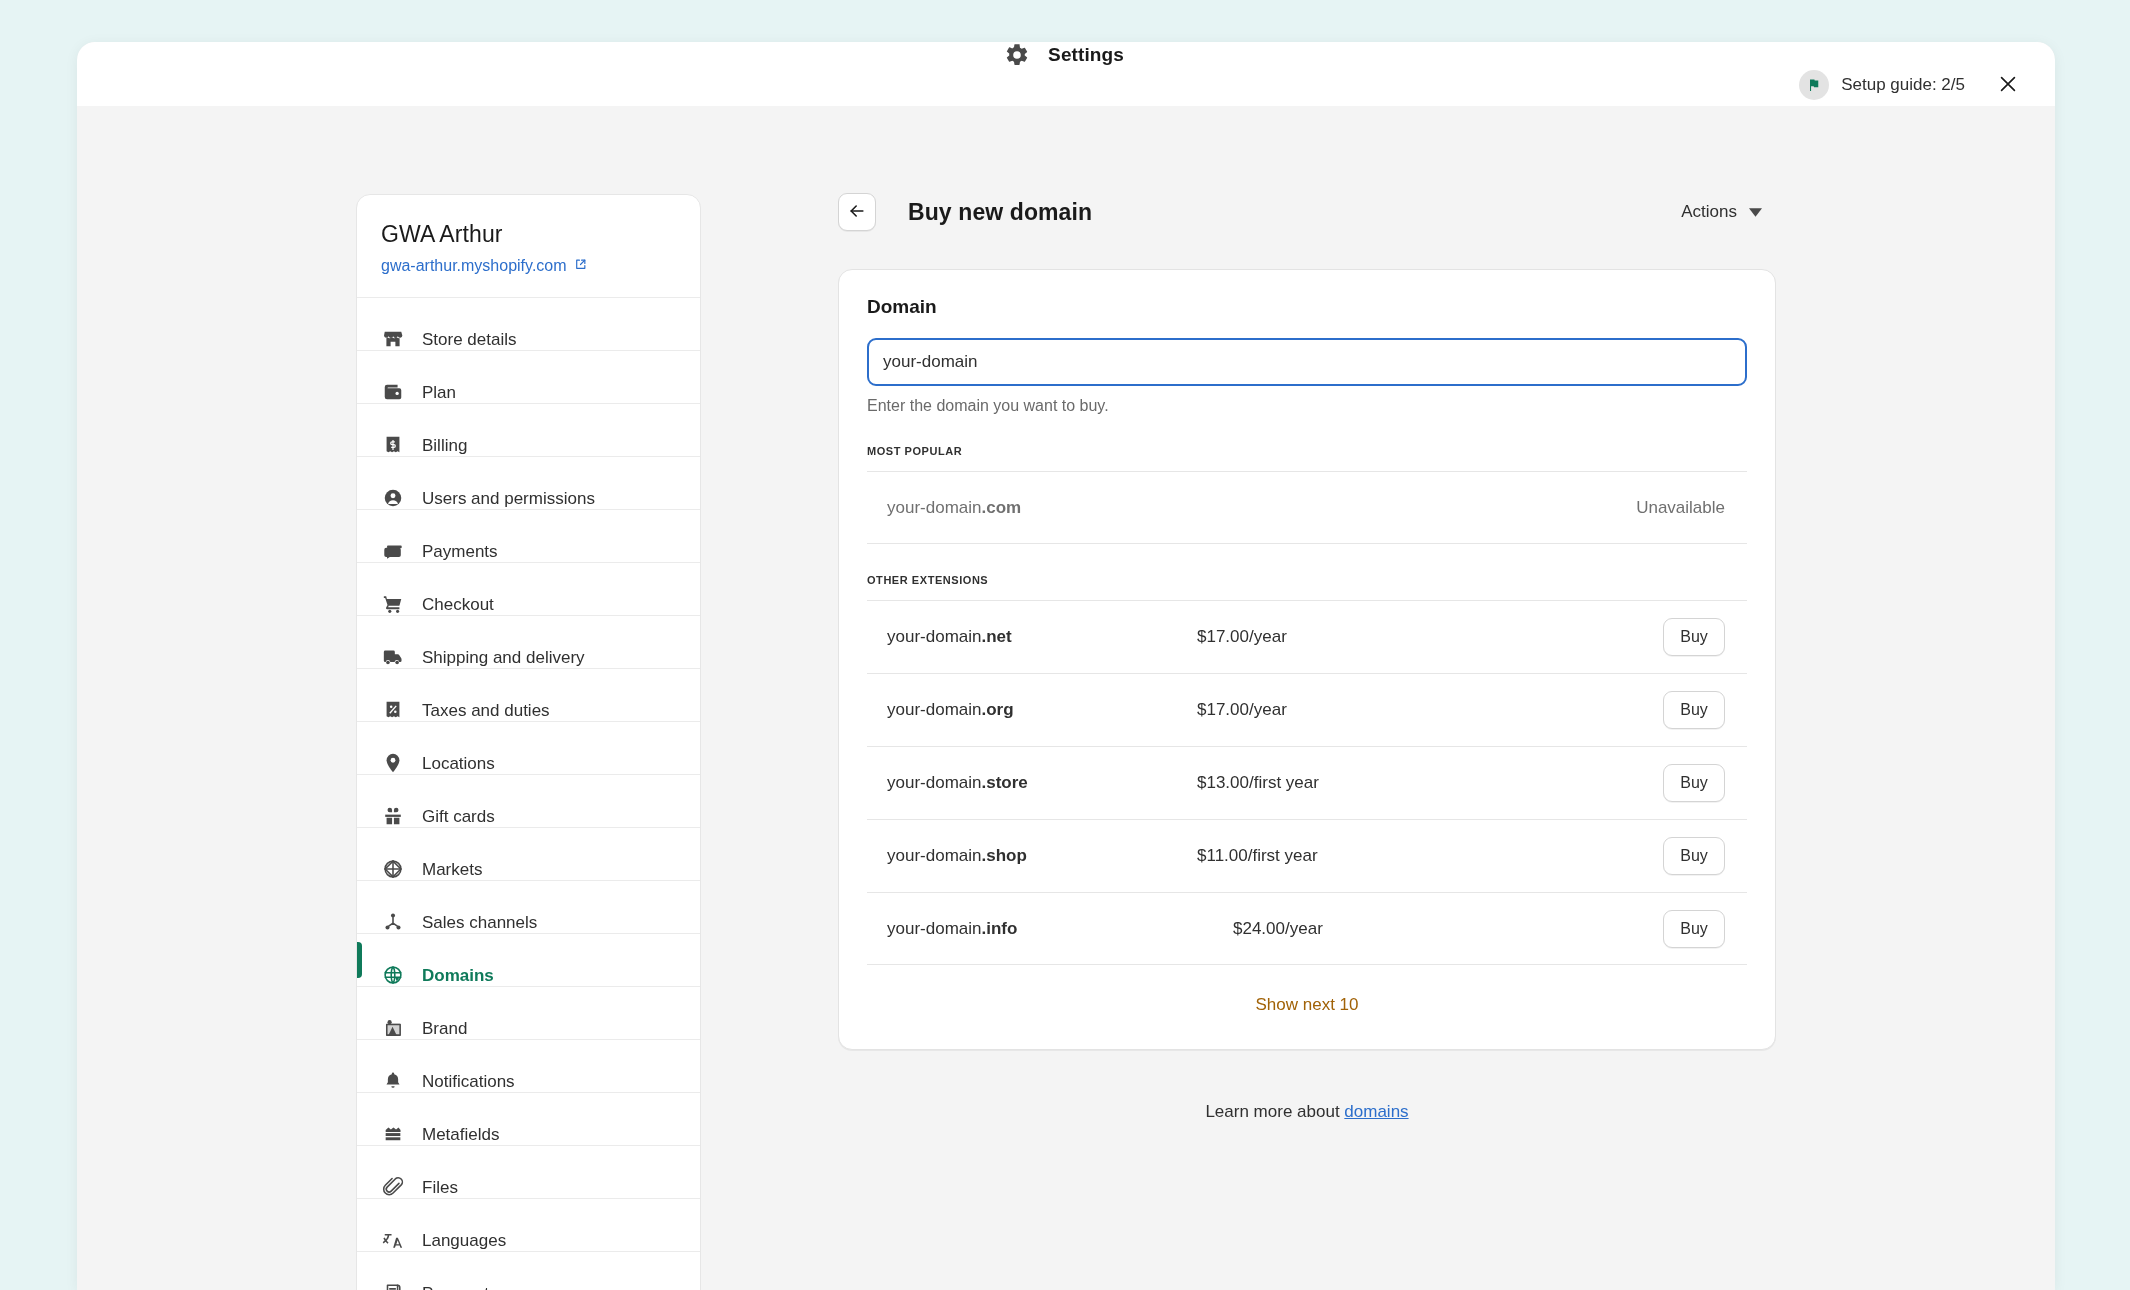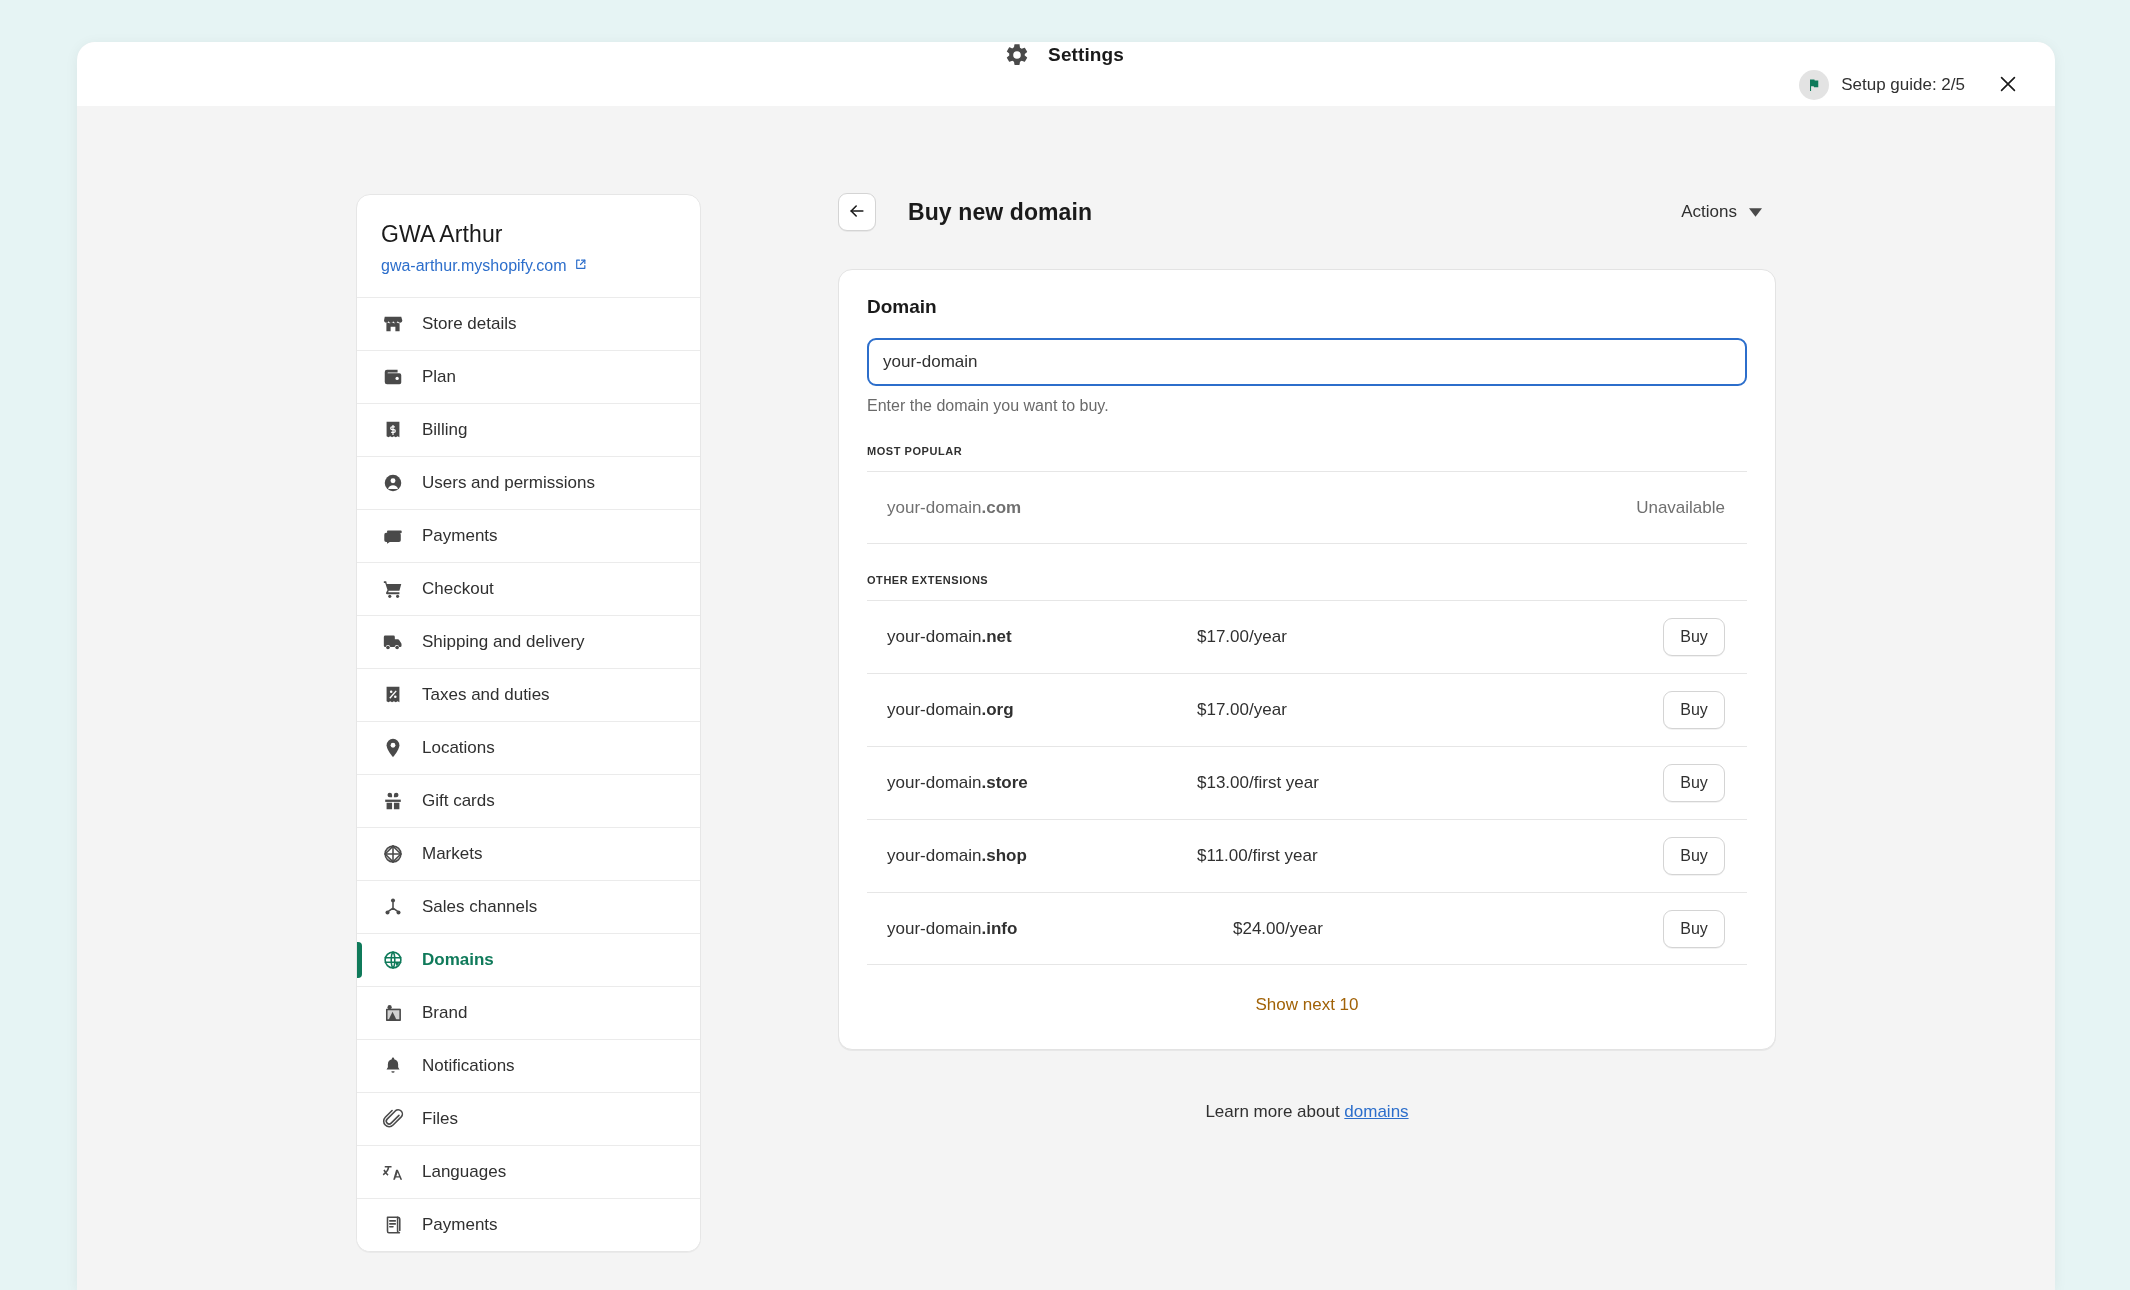--- a/index.html
+++ b/index.html
@@ -66,21 +66,21 @@
     margin-top: 1px;
   }
   .store-head { padding: 26px 24px 22px 24px; }
   .store-name { font-size: 23px; font-weight: 400; color: #1a1a1a; letter-spacing: .1px; }
   .store-url {
     margin-top: 9px;
     font-size: 16px; color: #2c6ecb; text-decoration: none;
     display: inline-flex; align-items: center; gap: 7px;
   }
   .nav-item {
-    display: flex; align-items: center; gap: 18px;
+    display: flex; align-items: flex-end; gap: 18px;
     padding: 0 22px 0 25px;
     height: 53px;
     border-top: 1px solid #ebebeb;
     cursor: pointer;
     position: relative;
     background: #fff;
   }
   .nav-item .label { font-size: 17px; color: #303030; }
   .nav-item.selected .label { color: #0f7a5a; font-weight: 600; }
   .nav-item.selected::before {
@@ -365,20 +365,30 @@
                 <svg class="nav-icon" viewBox="0 0 24 24">
                   <path fill="currentColor" d="M12 2.8a1.3 1.3 0 0 1 1.3 1.3v.5a5.6 5.6 0 0 1 4.3 5.4v3.4l1.5 2.5H4.9l1.5-2.5V10a5.6 5.6 0 0 1 4.3-5.4v-.5A1.3 1.3 0 0 1 12 2.8z"></path>
                   <path fill="currentColor" d="M10.2 17.6h3.6a1.8 1.8 0 0 1-3.6 0z"></path>
                 </svg>
               </span>
               <span class="label">Notifications</span>
             </div>
             <div class="nav-item">
               <span>
                 <svg class="nav-icon" viewBox="0 0 24 24">
+                  <path fill="currentColor" d="M4 7.5 7 5l2.7 2.2L12.5 5l2.8 2.2L18 5l2.2 2.5v2.3H4z"></path>
+                  <rect x="4" y="11" width="16" height="3.2" fill="currentColor"></rect>
+                  <rect x="4" y="15.6" width="16" height="3.2" fill="currentColor"></rect>
+                </svg>
+              </span>
+              <span class="label">Metafields</span>
+            </div>
+            <div class="nav-item">
+              <span>
+                <svg class="nav-icon" viewBox="0 0 24 24">
                   <path stroke="currentColor" fill="none" stroke-width="1.7" stroke-linecap="round" stroke-linejoin="round" d="M18.5 8 10 16.5a3.1 3.1 0 0 1-4.4-4.4l8.9-8.9a4.6 4.6 0 0 1 6.5 6.5l-8.9 8.9a6 6 0 0 1-8.5-8.5l7.4-7.4"></path>
                 </svg>
               </span>
               <span class="label">Files</span>
             </div>
             <div class="nav-item">
               <span>
                 <svg class="nav-icon" viewBox="0 0 24 24">
                   <path fill="currentColor" d="M3 5.5h7.4v1.7H7.9c-.3 2.3-1.3 4.2-2.8 5.6l2 1.9-.9 1.5-2.4-2.3-2 1.9-1-1.4 2.1-2a9.4 9.4 0 0 1-1.4-2.4l1.6-.6c.3.7.7 1.3 1.1 1.8 1-1 1.7-2.4 1.9-4H3V5.5z"></path>
                   <path fill="currentColor" d="M15.4 9.5h1.9L22 20.5h-1.9l-.9-2.4h-4.2l-.9 2.4h-1.9l3.2-11zm.2 7h3l-1.5-4.1-1.5 4.1z"></path>

